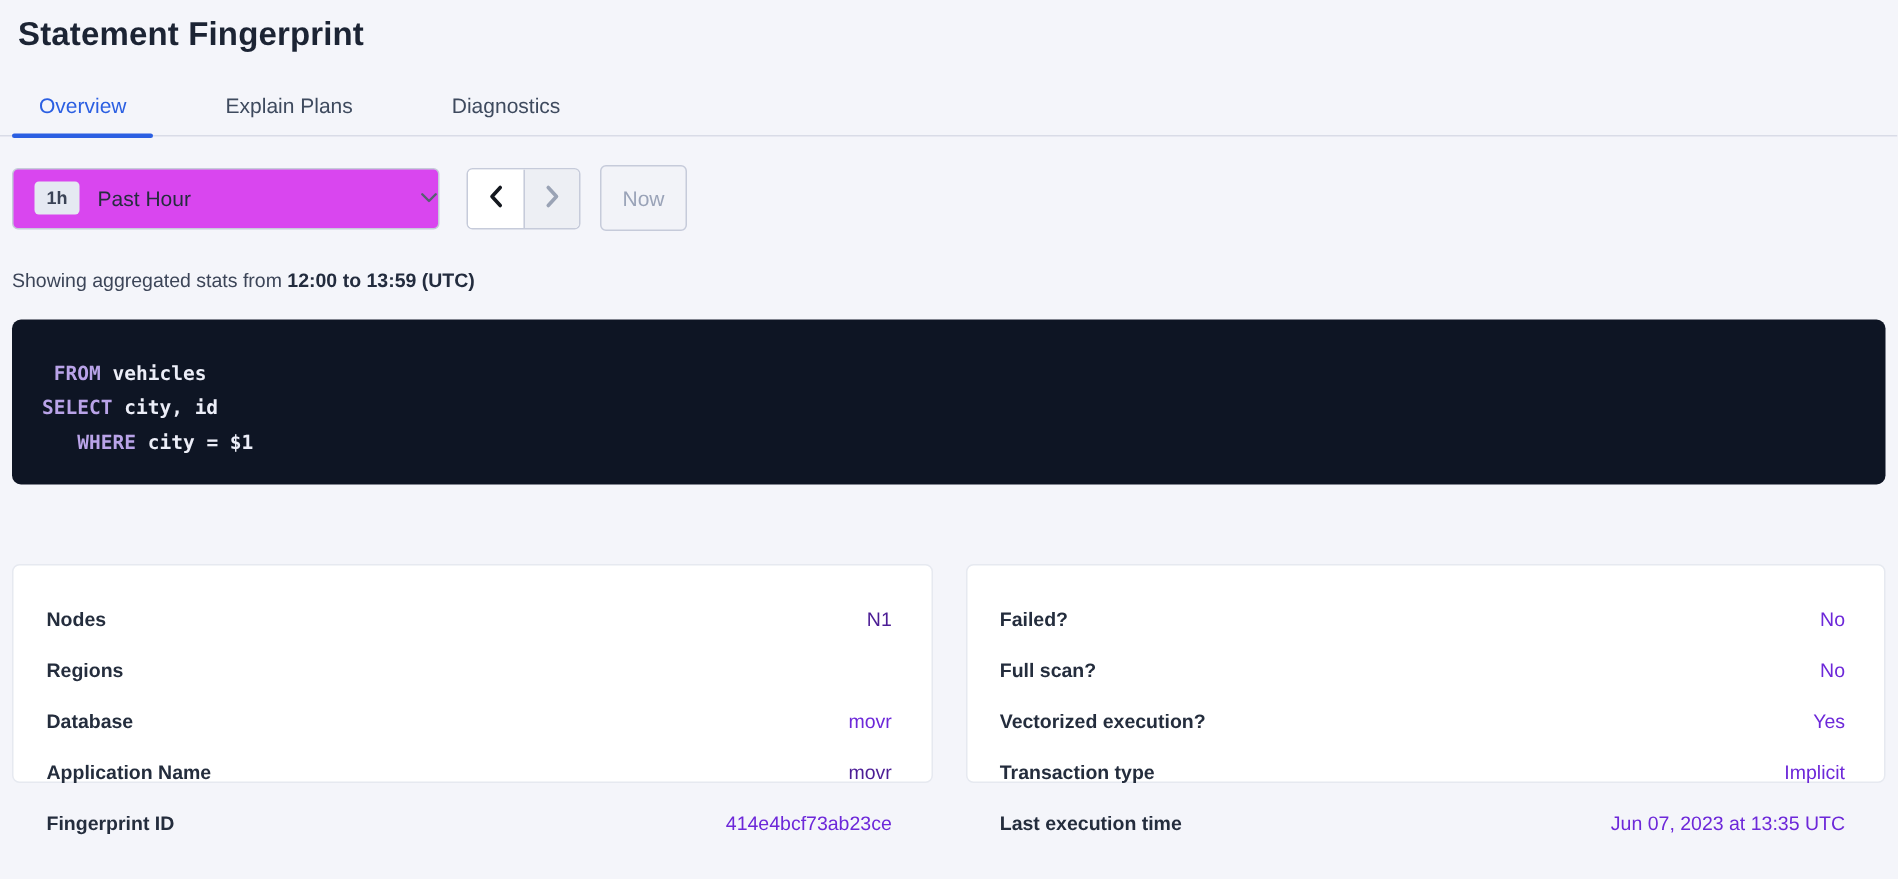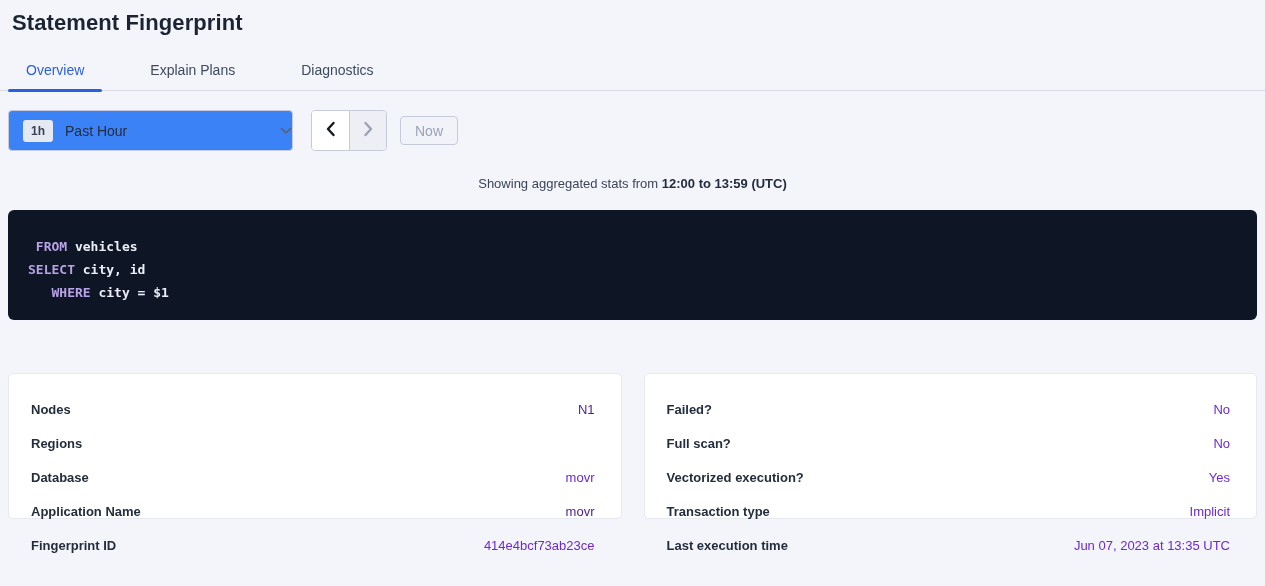--- a/index.html
+++ b/index.html
@@ -52,21 +52,21 @@
   .toolbar {
     display: flex;
     align-items: center;
     margin: 19px 8px 0 8px;
   }
   .time-select {
     display: flex;
     align-items: center;
     width: 285px;
     height: 41px;
-    background: #3b82f6;
+    background: #d946ef;
     border: 1px solid #c6cbda;
     border-radius: 4px;
     padding: 0 0 0 14px;
     cursor: pointer;
   }
   .time-badge {
     background: #e5e9f2;
     color: #3a4356;
     font-size: 12px;
     font-weight: 700;
@@ -97,36 +97,35 @@
     cursor: pointer;
   }
   .range-nav .nav-btn.next {
     background: #edeff4;
     border-left: 1px solid #c6cbda;
     cursor: default;
   }
   .now-btn {
     margin-left: 13px;
     width: 58px;
-    height: 29px;
+    height: 44px;
     background: #f2f3f8;
     border: 1px solid #c6cbda;
     border-radius: 4px;
     font-size: 14px;
     color: #9aa3b8;
     font-family: inherit;
     cursor: default;
   }
 
   
   .stats-line {
     margin: 25px 8px 0 8px;
     font-size: 13px;
     color: #3c4558;
-    text-align: center;
   }
   .stats-line .range { font-weight: 700; color: #232c3e; }
 
   
   .sql-box {
     margin: 19px 8px 0 8px;
     height: 110px;
     background: #0e1524;
     border-radius: 6px;
     padding: 25px 20px 0 20px;

